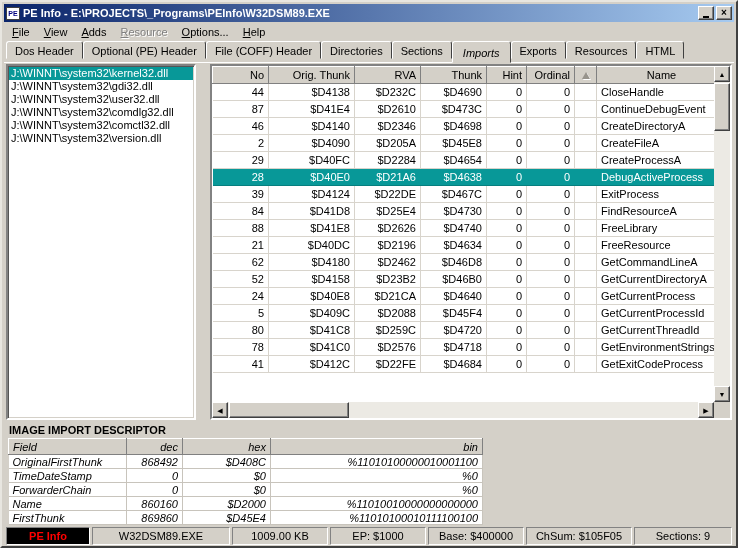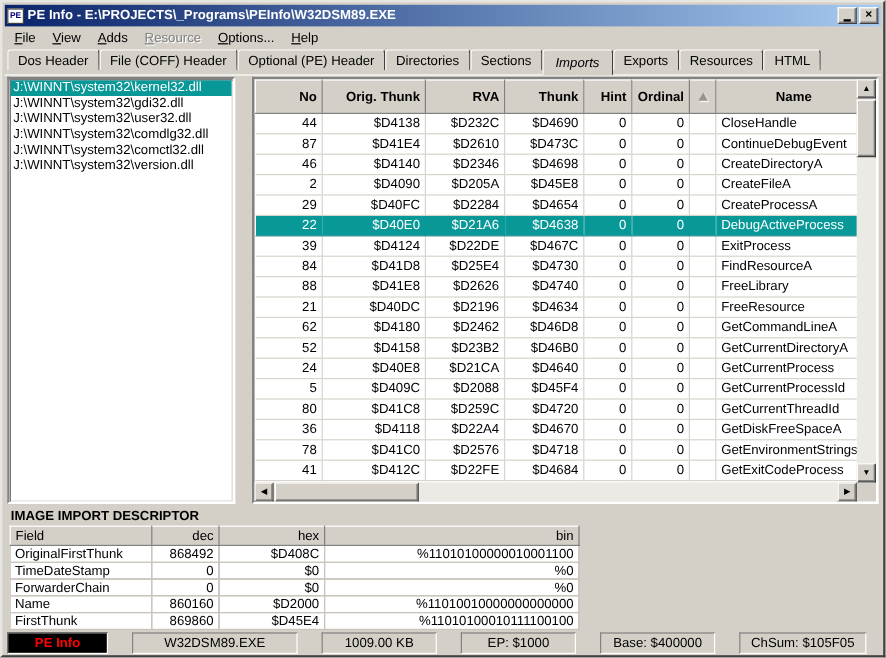--- a/index.html
+++ b/index.html
@@ -33,21 +33,21 @@
   
   .main{height:356px;display:flex;gap:14px;padding:0 2px;margin-top:1px;}
   .sunken{border:2px solid;border-color:#828282 #fff #fff #828282;
     box-shadow:inset 1px 1px 0 #555,inset -1px -1px 0 #d4d0c8;}
   .dll-list{width:190px;background:#fff;overflow:hidden;padding:1px;}
   .dll-item{height:13px;line-height:13px;font-size:11px;padding-left:2px;white-space:nowrap;overflow:hidden;color:#000;}
   .dll-item.selected{background:#089898;color:#fff;}
   .right-pane{flex:1;background:#fff;display:grid;grid-template-columns:1fr 16px;grid-template-rows:1fr 16px;overflow:hidden;}
   .tbl-area{overflow:hidden;background:#fff;}
   table.imports{border-collapse:collapse;table-layout:fixed;width:514px;}
-  table.imports th{height:28px;background:#d4d0c8;font-size:11px;font-weight:bold;padding:0 4px;
+  table.imports th{height:17px;background:#d4d0c8;font-size:11px;font-weight:normal;padding:0 4px;
     border:1px solid;border-color:#fff #808080 #808080 #fff;white-space:nowrap;overflow:hidden;}
   table.imports td{height:17px;font-size:11px;padding:0 4px;white-space:nowrap;overflow:hidden;
     border-right:1px solid #d8d4cc;border-bottom:1px solid #d8d4cc;color:#000;}
   .r{text-align:right;} .l{text-align:left;} .c{text-align:center;}
   tr.selected td{background:#089898;color:#fff;border-right-color:#089898;border-bottom-color:#067f7f;}
   .sorttri{display:inline-block;width:0;height:0;border-left:4px solid transparent;border-right:4px solid transparent;
     border-bottom:7px solid #98948c;filter:drop-shadow(1px 1px 0 #fff);}
   
   .vscroll{position:relative;background:#eceae4;}
   .hscroll{position:relative;background:#eceae4;}
@@ -57,27 +57,27 @@
     display:flex;align-items:center;justify-content:center;font-size:7px;color:#000;line-height:1;}
   .vs-up{top:0;left:0;} .vs-down{bottom:0;left:0;}
   .hs-left{left:0;top:0;} .hs-right{right:0;top:0;}
   .vs-thumb{position:absolute;left:0;top:17px;width:16px;height:48px;background:#d4d0c8;
     border:1px solid;border-color:#fff #404040 #404040 #fff;box-shadow:inset -1px -1px 0 #808080;}
   .hs-thumb{position:absolute;top:0;left:17px;width:120px;height:16px;background:#d4d0c8;
     border:1px solid;border-color:#fff #404040 #404040 #fff;box-shadow:inset -1px -1px 0 #808080;}
   
   .descriptor{height:103px;padding:0 2px;margin-top:2px;}
   .desc-title{height:16px;line-height:16px;font-size:11px;font-weight:bold;padding-left:3px;color:#000;}
-  table.desc{border-collapse:collapse;table-layout:fixed;width:474px;margin-left:2px;}
+  table.desc{border-collapse:collapse;table-layout:fixed;width:474px;margin-left:2px;font-style:italic;}
   table.desc th{height:16px;background:#d4d0c8;font-size:11px;font-weight:normal;padding:0 4px;
     border:1px solid;border-color:#fff #808080 #808080 #fff;}
   table.desc td{height:14px;font-size:11px;padding:0 4px;background:#fff;color:#000;white-space:nowrap;overflow:hidden;
     border-right:1px solid #c8c4bc;border-bottom:1px solid #c8c4bc;}
   
-  .statusbar{height:22px;display:flex;gap:20px;padding:2px;}
+  .statusbar{height:22px;display:flex;gap:2px;padding:2px;}
   .panel{border:1px solid;border-color:#828282 #fff #fff #828282;font-size:11px;color:#000;
     display:flex;align-items:center;justify-content:center;padding:0 4px;white-space:nowrap;overflow:hidden;}
   .panel.app{background:#000;color:#f00;font-weight:bold;flex:0 0 84px;}
   .panel:nth-child(2){flex:0 0 138px;}
   .panel:nth-child(3){flex:0 0 96px;}
   .panel:nth-child(4){flex:0 0 96px;}
   .panel:nth-child(5){flex:0 0 96px;}
   .panel:nth-child(6){flex:0 0 106px;}
   .panel:nth-child(7){flex:1;}
 </style>
@@ -107,22 +107,22 @@
       <span class="menu-item">View</span>
       <span class="menu-item">Adds</span>
       <span class="menu-item disabled">Resource</span>
       <span class="menu-item">Options...</span>
       <span class="menu-item">Help</span>
     </div>
 
   <div class="tabstrip">
 
   <span class="tab">Dos Header</span>
+      <span class="tab">Optional (PE) Header</span>
       <span class="tab">File (COFF) Header</span>
-      <span class="tab">Optional (PE) Header</span>
       <span class="tab">Directories</span>
       <span class="tab">Sections</span>
       <span class="tab active">Imports</span>
       <span class="tab">Exports</span>
       <span class="tab">Resources</span>
       <span class="tab">HTML</span>
     </div>
 
   <div class="main">
 
@@ -212,21 +212,21 @@
                 <td class="r">$D40FC</td>
                 <td class="r">$D2284</td>
                 <td class="r">$D4654</td>
                 <td class="r">0</td>
                 <td class="r">0</td>
                 <td></td>
                 <td class="l">CreateProcessA</td>
               </tr>
 
               <tr class="trow selected">
-                <td class="r">22</td>
+                <td class="r">28</td>
                 <td class="r">$D40E0</td>
                 <td class="r">$D21A6</td>
                 <td class="r">$D4638</td>
                 <td class="r">0</td>
                 <td class="r">0</td>
                 <td></td>
                 <td class="l">DebugActiveProcess</td>
               </tr>
 
 
@@ -322,30 +322,20 @@
                 <td class="r">80</td>
                 <td class="r">$D41C8</td>
                 <td class="r">$D259C</td>
                 <td class="r">$D4720</td>
                 <td class="r">0</td>
                 <td class="r">0</td>
                 <td></td>
                 <td class="l">GetCurrentThreadId</td>
               </tr>
 
-              <tr class="trow">
-                <td class="r">36</td>
-                <td class="r">$D4118</td>
-                <td class="r">$D22A4</td>
-                <td class="r">$D4670</td>
-                <td class="r">0</td>
-                <td class="r">0</td>
-                <td></td>
-                <td class="l">GetDiskFreeSpaceA</td>
-              </tr>
 
               <tr class="trow">
                 <td class="r">78</td>
                 <td class="r">$D41C0</td>
                 <td class="r">$D2576</td>
                 <td class="r">$D4718</td>
                 <td class="r">0</td>
                 <td class="r">0</td>
                 <td></td>
                 <td class="l">GetEnvironmentStrings</td>

